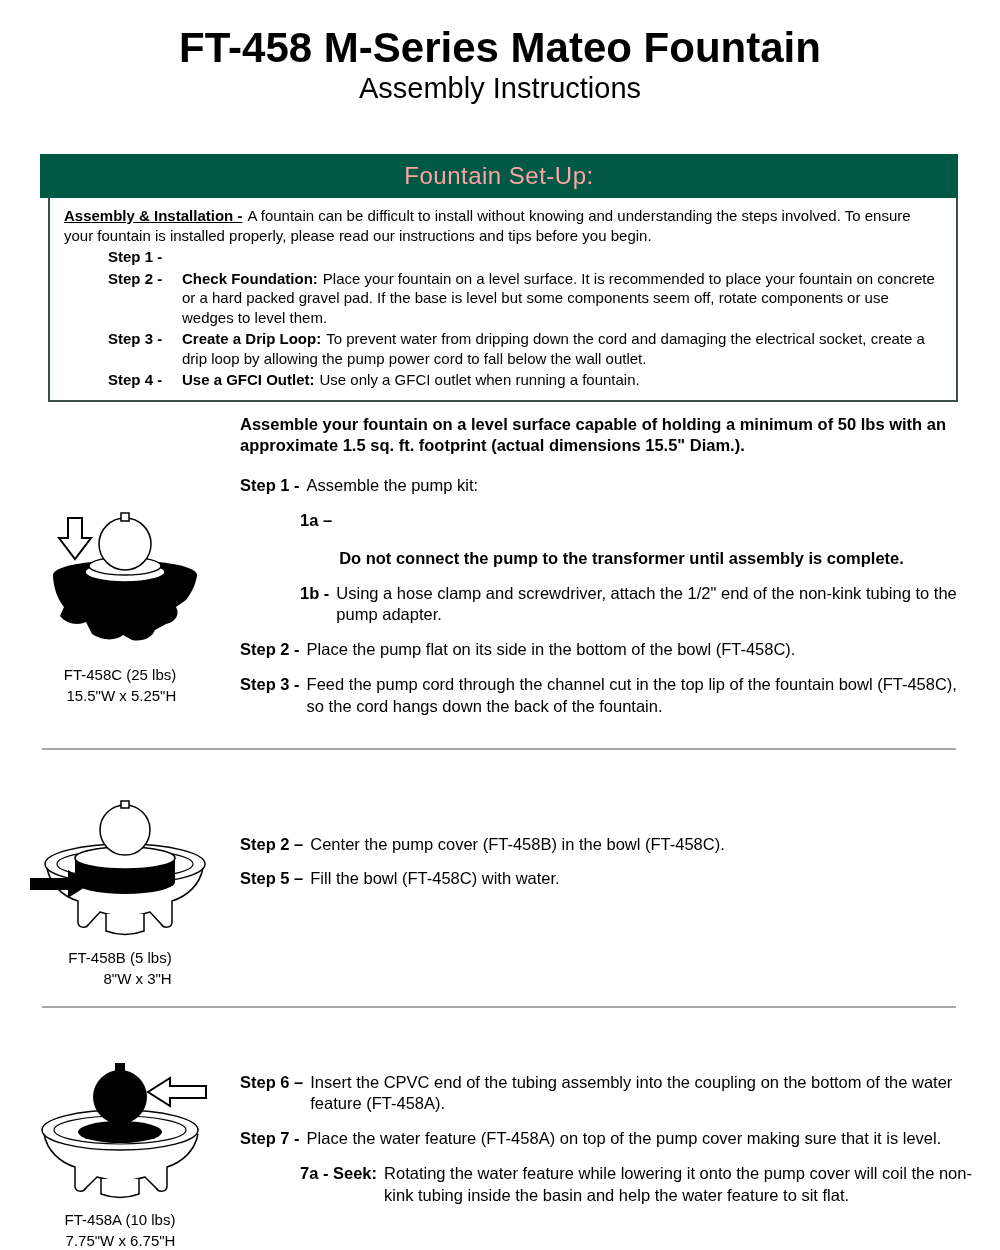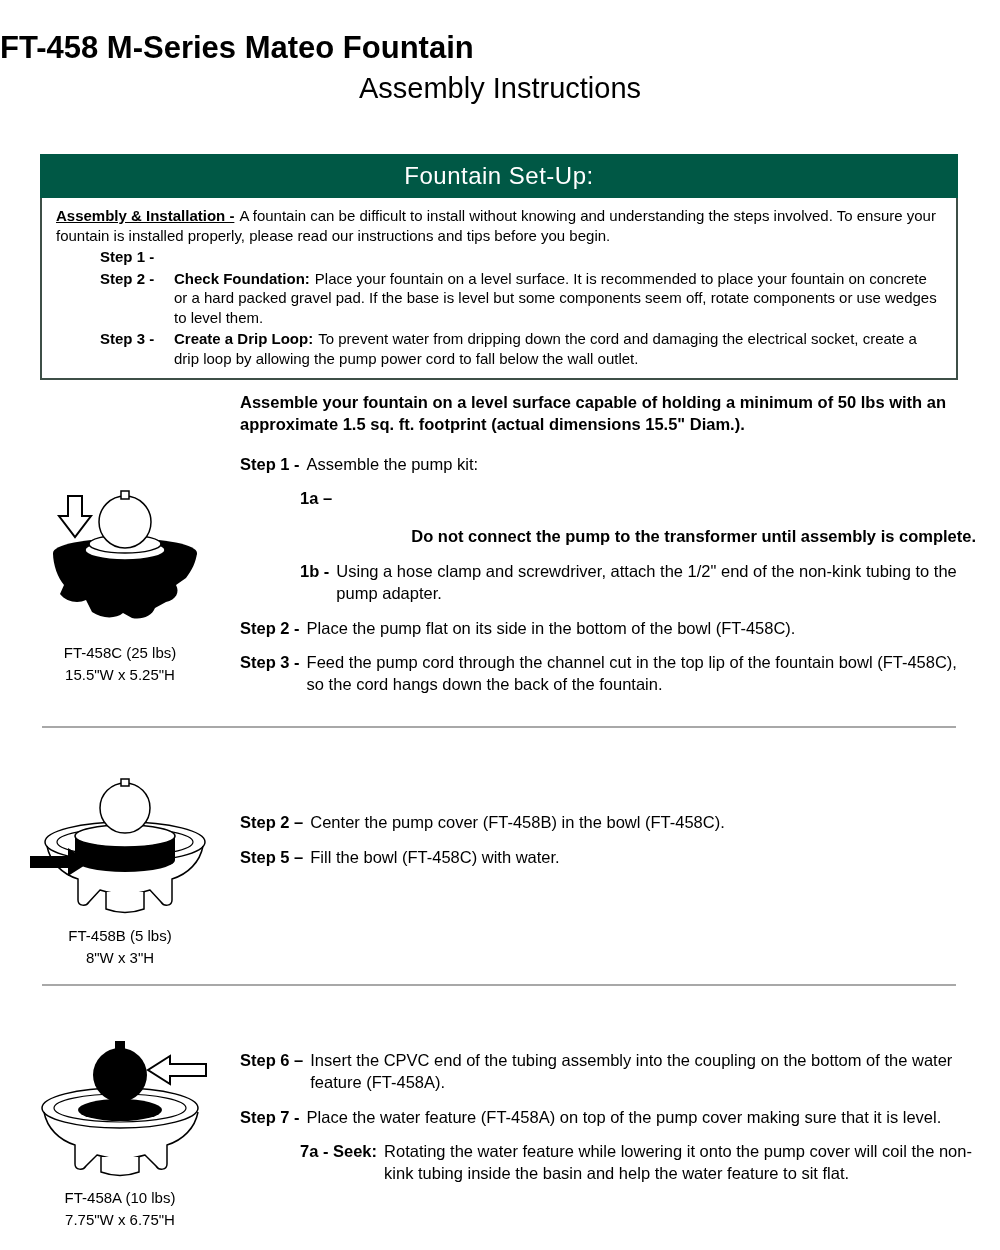--- a/index.html
+++ b/index.html
@@ -1,56 +1,56 @@
 <!DOCTYPE html>
 <html><head>
 <meta charset="utf-8">
 <style>
   html,body { margin:0; padding:0; background:#fff; }
   body {
     width:1000px; height:1250px; overflow:hidden;
     font-family:"Liberation Sans", sans-serif; color:#000;
   }
-  .page-title { text-align:left; font-size:31px; font-weight:bold; margin:30px 0 0 0; line-height:36px; }
+  .page-title { text-align:center; font-size:42px; font-weight:bold; margin:30px 0 0 0; line-height:36px; }
   .page-subtitle { text-align:center; font-size:29px; font-weight:normal; margin-top:4px; line-height:36px; }
 
   .setup-box { margin:48px 42px 0 40px; }
   .banner {
-    background:#005845; color:#ffffff; text-align:center;
+    background:#005845; color:#fca5a5; text-align:center;
     font-size:24px; height:44px; line-height:44px; letter-spacing:.5px;
   }
   .box-body {
     border:2px solid #3d4f47; border-top:none;
-    padding:8px 14px 10px 14px; font-size:15px; line-height:1.3;
+    padding:8px 14px 10px 14px; font-size:15px; line-height:1.3;margin-left:8px;
   }
   .box-intro { margin:0 0 2px 0; }
   .intro-label { font-weight:bold; text-decoration:underline; margin-right:5px; }
   .box-step { display:flex; margin:2px 0 0 44px; }
   .box-step .num { font-weight:bold; white-space:nowrap; width:74px; flex:none; }
   .box-step .slabel { font-weight:bold; margin-right:5px; }
 
   .section { display:flex; }
   .section-1 { margin-top:10px; min-height:336px; }
   .section-2 { min-height:256px; }
   .section-3 { min-height:286px; }
   .divider { border-top:2px solid #a8a8a8; margin:0 44px 0 42px; }
 
   .fig-col { width:240px; flex:none; display:flex; flex-direction:column; align-items:center; }
   .fig-1-wrap { margin-top:100px; }
   .fig-2-wrap { margin-top:50px; }
   .fig-3-wrap { margin-top:44px; }
-  .caption { text-align:center; font-size:15px; line-height:1.45; margin-top:7px; }
+  .caption { text-align:right; font-size:15px; line-height:1.45; margin-top:7px; }
 
   .content-col { flex:1; padding-right:24px; font-size:16.5px; line-height:1.32; }
   .content-col.pad-s2 { padding-top:84px; }
   .content-col.pad-s3 { padding-top:64px; }
   .lead { font-weight:bold; margin:2px 0 18px 0; }
   .step { display:flex; margin:0 0 13px 0; }
   .step .prefix { font-weight:bold; white-space:nowrap; margin-right:7px; }
-  .step.indent { margin-left:60px;justify-content:space-between; }
+  .step.indent { margin-left:60px; }
   .step .text.bold { font-weight:bold;margin-top:38px; }
   svg { display:block; }
 </style>
 </head>
 <body>
 
 <div class="page">
 
   <h1 class="page-title">FT-458 M-Series Mateo Fountain</h1>
   <div class="page-subtitle">Assembly Instructions</div>
@@ -64,20 +64,24 @@
       <div class="box-step">
         <span class="num">Step 1 -</span>
       </div>
       <div class="box-step">
         <span class="num">Step 2 -</span>
         <span class="stext"><span class="slabel">Check Foundation:</span><span>Place your fountain on a level surface. It is recommended to place your fountain on concrete or a hard packed gravel pad. If the base is level but some components seem off, rotate components or use wedges to level them.</span></span>
       </div>
       <div class="box-step">
         <span class="num">Step 3 -</span>
         <span class="stext"><span class="slabel">Create a Drip Loop:</span><span>To prevent water from dripping down the cord and damaging the electrical socket, create a drip loop by allowing the pump power cord to fall below the wall outlet.</span></span>
+      </div>
+      <div class="box-step">
+        <span class="num">Step 4 -</span>
+        <span class="stext"><span class="slabel">Use a GFCI Outlet:</span><span>Use only a GFCI outlet when running a fountain.</span></span>
       </div>
     </div>
   </div>
 
   <div class="section section-1">
     <div class="fig-col">
       <div class="fig-1-wrap">
         <svg width="180" height="145" viewBox="0 0 180 145">
           <ellipse cx="95" cy="63" rx="72" ry="15" fill="#000"></ellipse>
           <path d="M23 63 C23 75 28 88 34 95 L30 104 C36 112 48 114 56 110 L62 122 C72 129 86 129 93 123 L102 128 C112 130 122 126 125 118 L136 112 C146 110 150 102 146 95 L156 88 C162 80 166 72 167 63 Z" fill="#000"></path>

